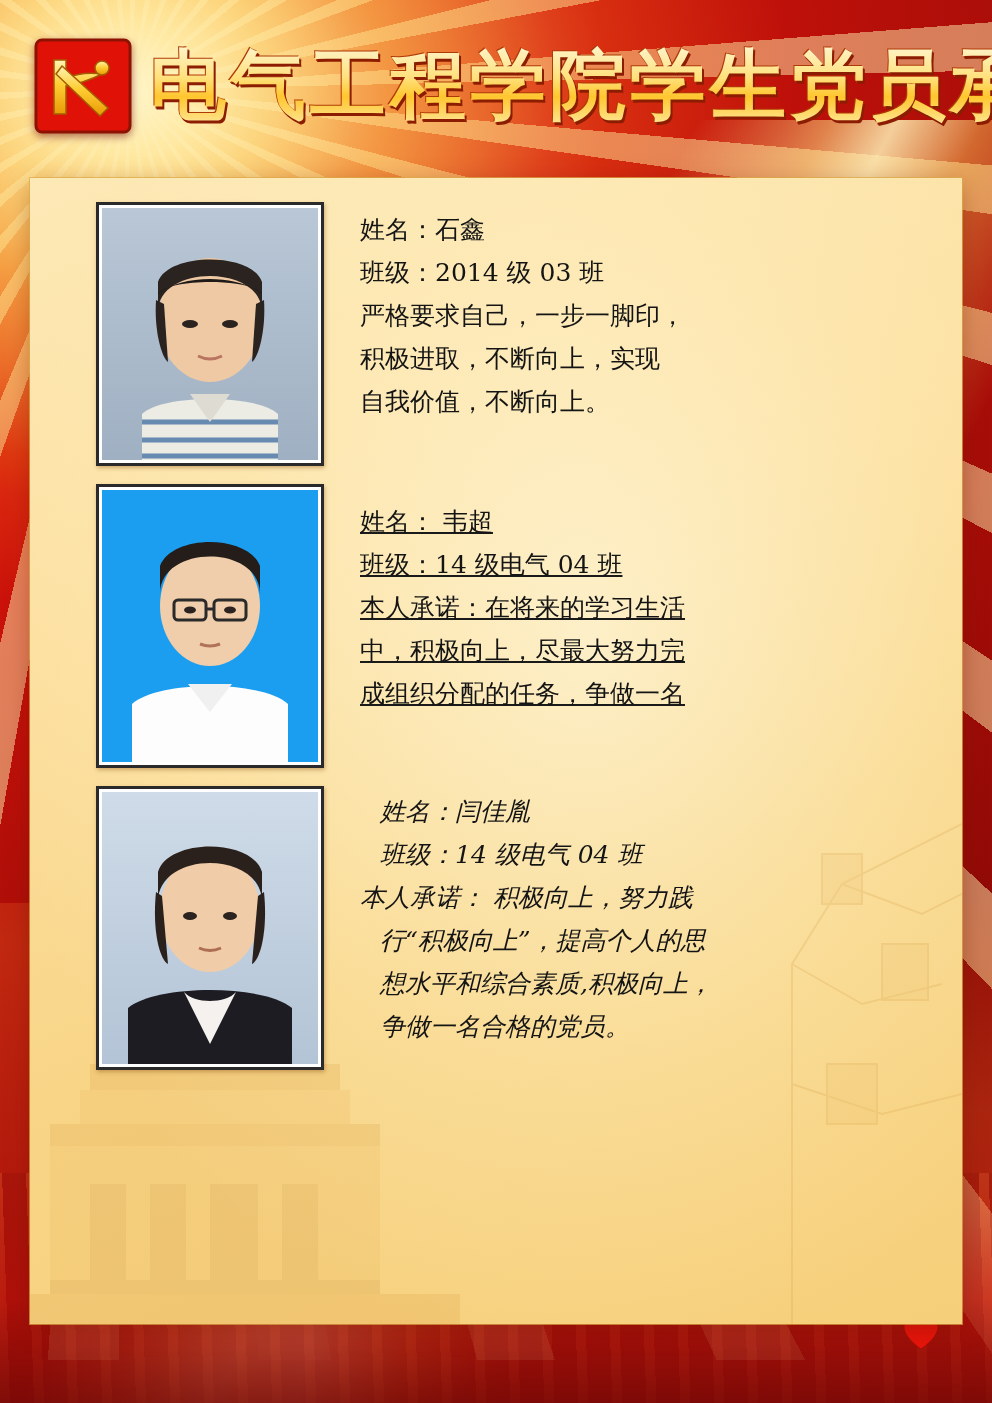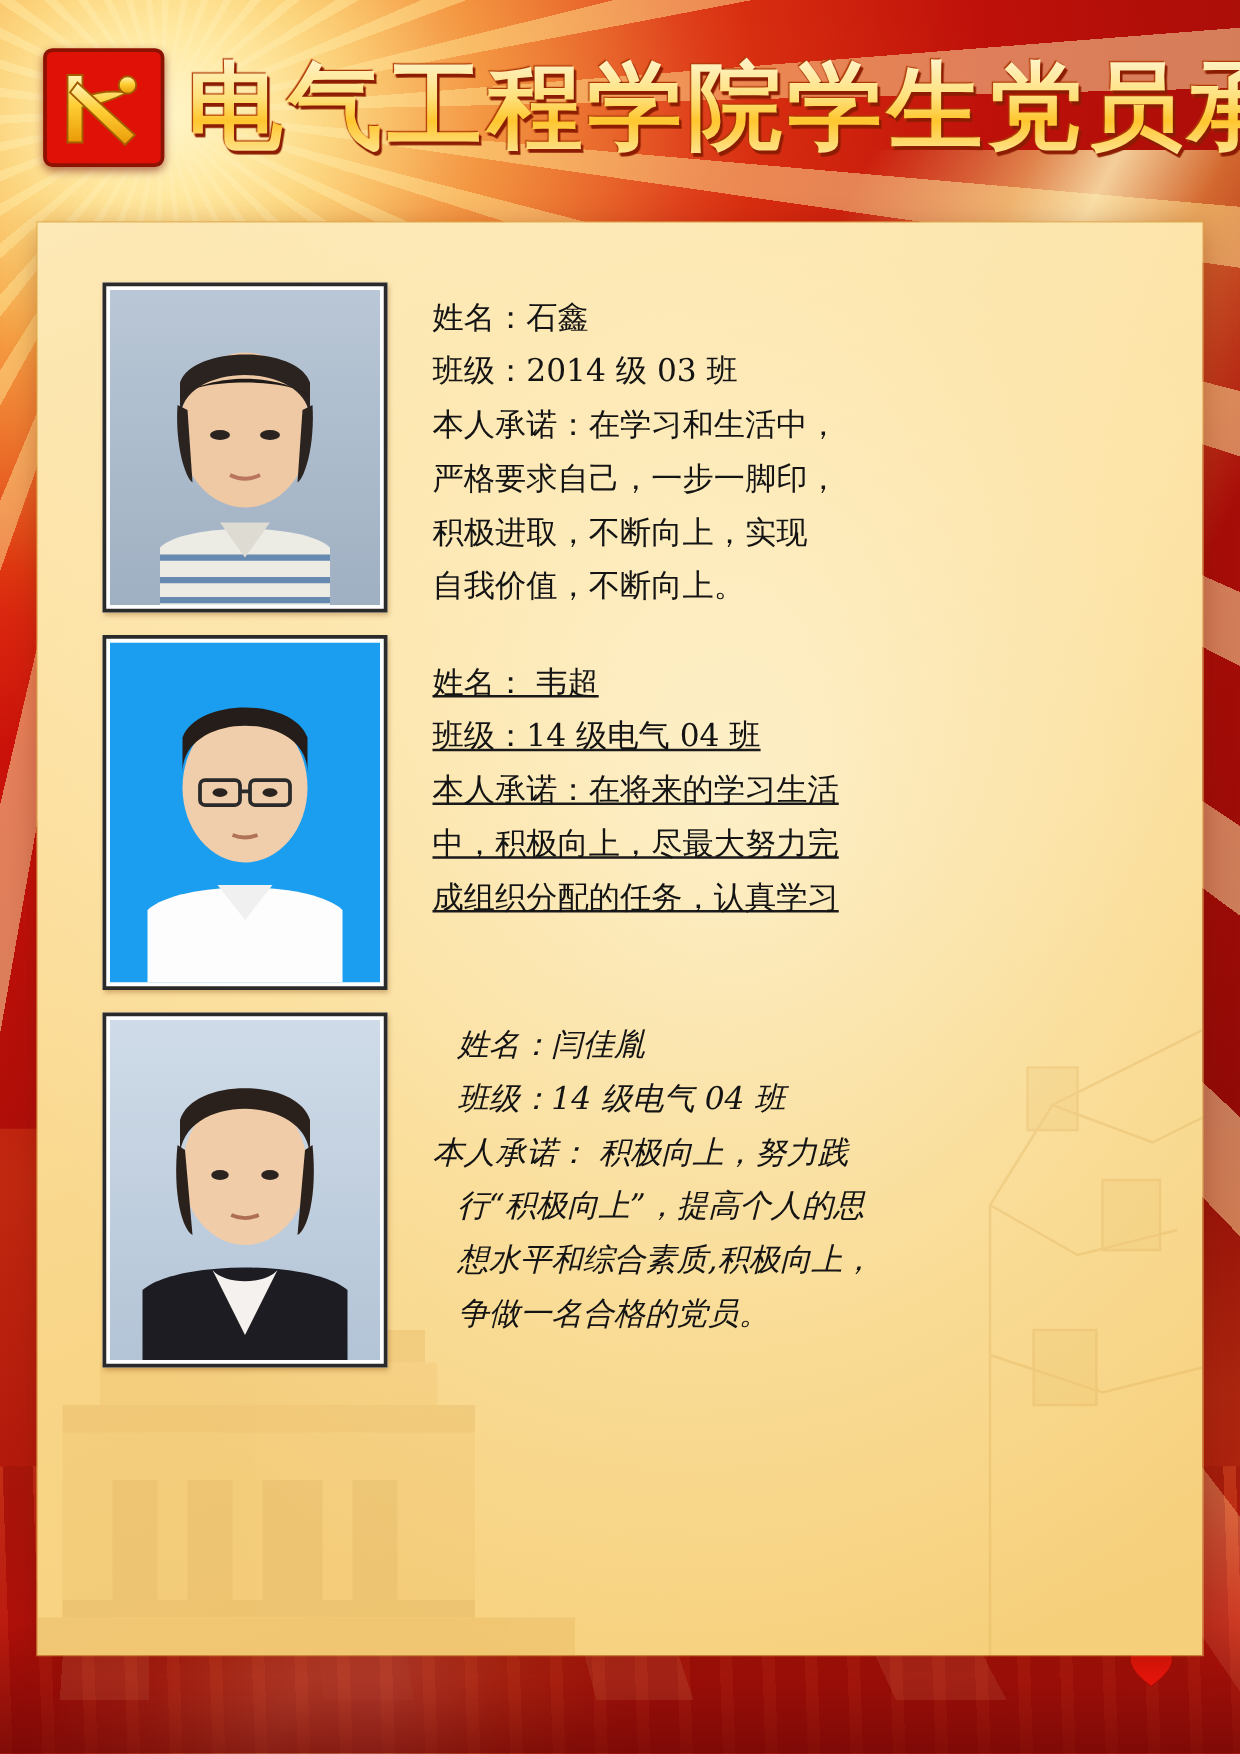--- a/index.html
+++ b/index.html
@@ -146,22 +146,21 @@
     left: 0;
     bottom: 0;
     width: 430px;
     height: 330px;
     opacity: 0.38;
     pointer-events: none;
   }
 
   .entries {
     position: relative;
-    padding: 24px 26px 0 16px;
-    margin-top: 24px;
+    padding: 24px 26px 0 30px;
   }
   .entry {
     display: flex;
     align-items: flex-start;
     margin-bottom: 18px;
   }
   .photo-cell {
     width: 300px;
     flex: none;
     display: flex;
@@ -297,21 +296,20 @@
                   <path d="M40 232 L176 232"></path>
                   <path d="M40 248 L176 248"></path>
               </g>
               <path d="M88 186 L108 214 L128 186 Z" fill="#dedbd2"></path>
             </svg>
           </div>
         </div>
         <div class="text-cell">
           <div class="line">姓名：石鑫</div>
           <div class="line">班级：2014 级 03 班</div>
-          <div class="line">本人承诺：在学习和生活中，</div>
           <div class="line">严格要求自己，一步一脚印，</div>
           <div class="line">积极进取，不断向上，实现</div>
           <div class="line">自我价值，不断向上。</div>
         </div>
       </div>
 
       <div class="entry entry-2">
         <div class="photo-cell">
           <div class="photo-frame">
             <svg class="photo photo-2" viewBox="0 0 216 272" preserveAspectRatio="none">
@@ -327,21 +325,21 @@
               <path d="M30 272 L30 214 C56 190 160 190 186 214 L186 272 Z" fill="#fdfdfd"></path>
               <path d="M86 194 L108 222 L130 194 Z" fill="#f0f0f0"></path>
             </svg>
           </div>
         </div>
         <div class="text-cell">
           <div class="line">姓名： 韦超</div>
           <div class="line">班级：14 级电气 04 班</div>
           <div class="line">本人承诺：在将来的学习生活</div>
           <div class="line">中，积极向上，尽最大努力完</div>
-          <div class="line">成组织分配的任务，认真学习</div>
+          <div class="line">成组织分配的任务，争做一名</div>
         </div>
       </div>
 
       <div class="entry entry-3">
         <div class="photo-cell">
           <div class="photo-frame">
             <svg class="photo photo-3" viewBox="0 0 216 272" preserveAspectRatio="none">
               <defs>
                 <linearGradient id="bg3" x1="0" y1="0" x2="0" y2="1">
                   <stop offset="0%" stop-color="#cfdbe8"></stop>

